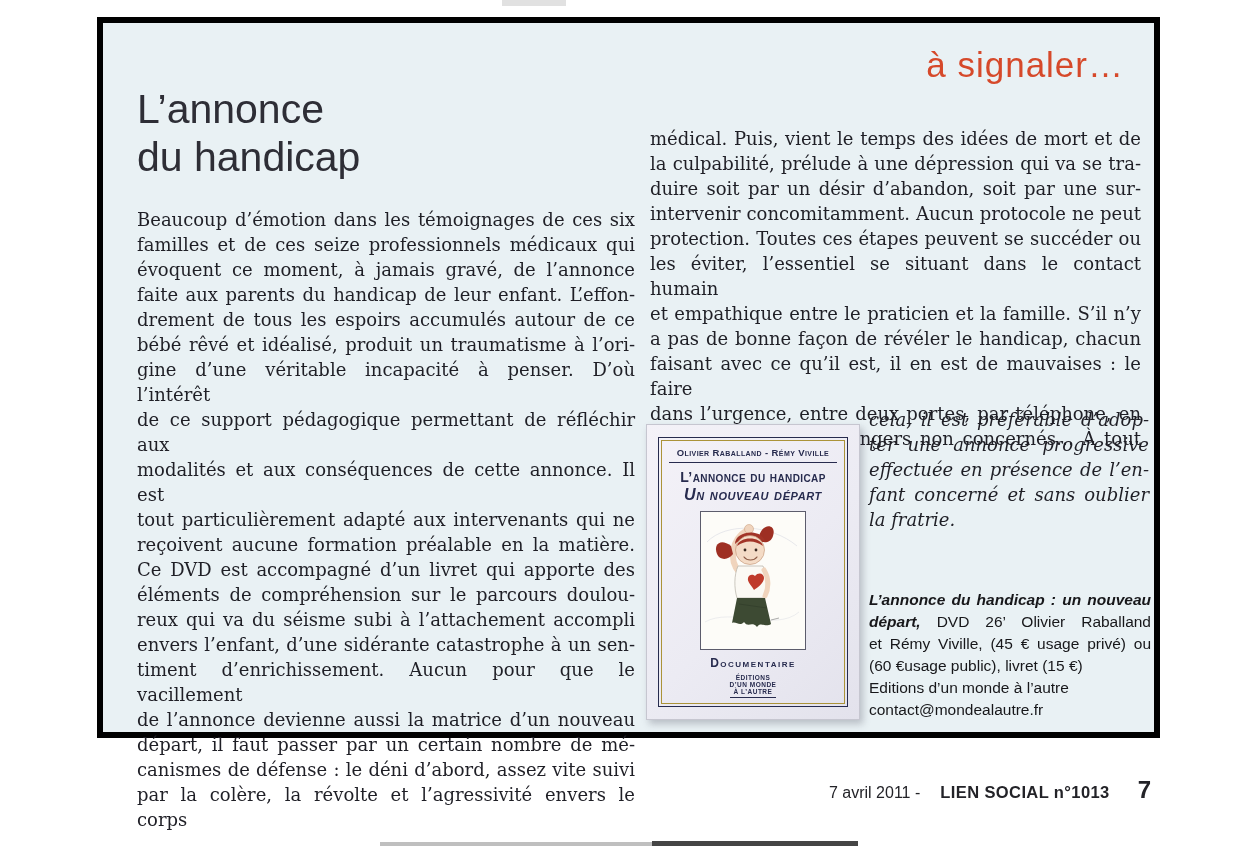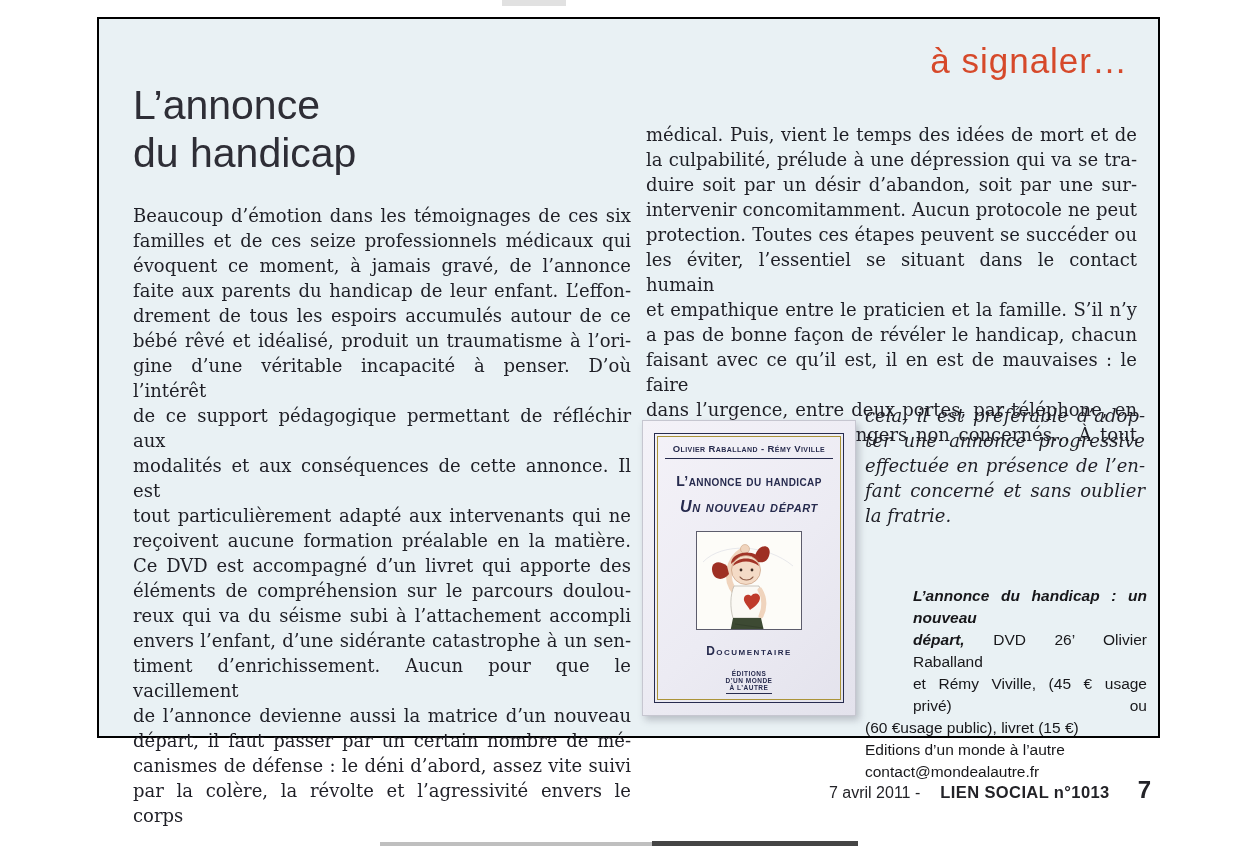--- a/index.html
+++ b/index.html
@@ -4,21 +4,21 @@
 <style>
   html,body{margin:0;padding:0;}
   body{
     width:1241px;height:846px;position:relative;overflow:hidden;
     background:#ffffff;
     font-family:"Liberation Sans", sans-serif;
   }
   
   .article-box{
     position:absolute;left:97px;top:17px;width:1063px;height:721px;
-    background:#e9f1f4;border:2px solid #000000;box-sizing:border-box;
+    background:#e9f1f4;border:6px solid #000000;box-sizing:border-box;
   }
   .section-label{
     position:absolute;top:22px;right:30px;
     font-size:35px;color:#d6492a;letter-spacing:1px;
   }
   .article-title{
     position:absolute;left:34px;top:62px;
     font-size:41px;line-height:48px;color:#2e2e36;letter-spacing:0px;
   }
   
@@ -39,21 +39,21 @@
     border:1px solid #c6c6d0;
     box-shadow:3px 4px 7px rgba(60,60,80,0.28);
   }
   .dvd-frame{
     position:absolute;left:11px;top:12px;right:11px;bottom:12px;
     border:1.5px solid #272b4e;
   }
   .dvd-frame-inner{
     position:absolute;inset:2px;border:1px solid #ab9338;
     display:flex;flex-direction:column;align-items:center;
-    padding:6px 4px 5px 4px;box-sizing:border-box;gap:8px;
+    padding:6px 4px 5px 4px;box-sizing:border-box;
   }
   .dvd-authors{
     font-size:9.5px;font-weight:bold;font-variant:small-caps;
     color:#272b4e;letter-spacing:0.4px;white-space:nowrap;
     border-bottom:1px solid #272b4e;padding-bottom:4px;width:96%;
     text-align:center;
   }
   .dvd-title{
     margin-top:6px;font-size:14px;font-weight:bold;font-variant:small-caps;
     color:#272b4e;letter-spacing:0.4px;white-space:nowrap;
@@ -74,21 +74,21 @@
     margin-top:4px;font-size:6.5px;font-weight:bold;color:#272b4e;
     text-transform:uppercase;text-align:center;line-height:7px;
     border-bottom:1px solid #272b4e;padding-bottom:2px;letter-spacing:0.5px;
   }
   
   .caption{
     position:absolute;left:766px;top:566px;width:282px;
     font-size:15.5px;line-height:22px;color:#17171a;
   }
   .cap-line{text-align:left;}
-  .cap-line.just{text-align:justify;text-align-last:justify;margin-left:48px;}
+  .cap-line.just{text-align:justify;text-align-last:justify;}
   .bi{font-weight:bold;font-style:italic;}
   
   .footer{
     position:absolute;top:776px;right:90px;
     color:#232328;display:flex;align-items:baseline;gap:20px;
   }
   .footer-date{font-size:16px;}
   .footer-journal{font-size:16.5px;font-weight:bold;letter-spacing:0.4px;}
   .footer-page{font-size:24px;font-weight:bold;margin-left:8px;}
   

